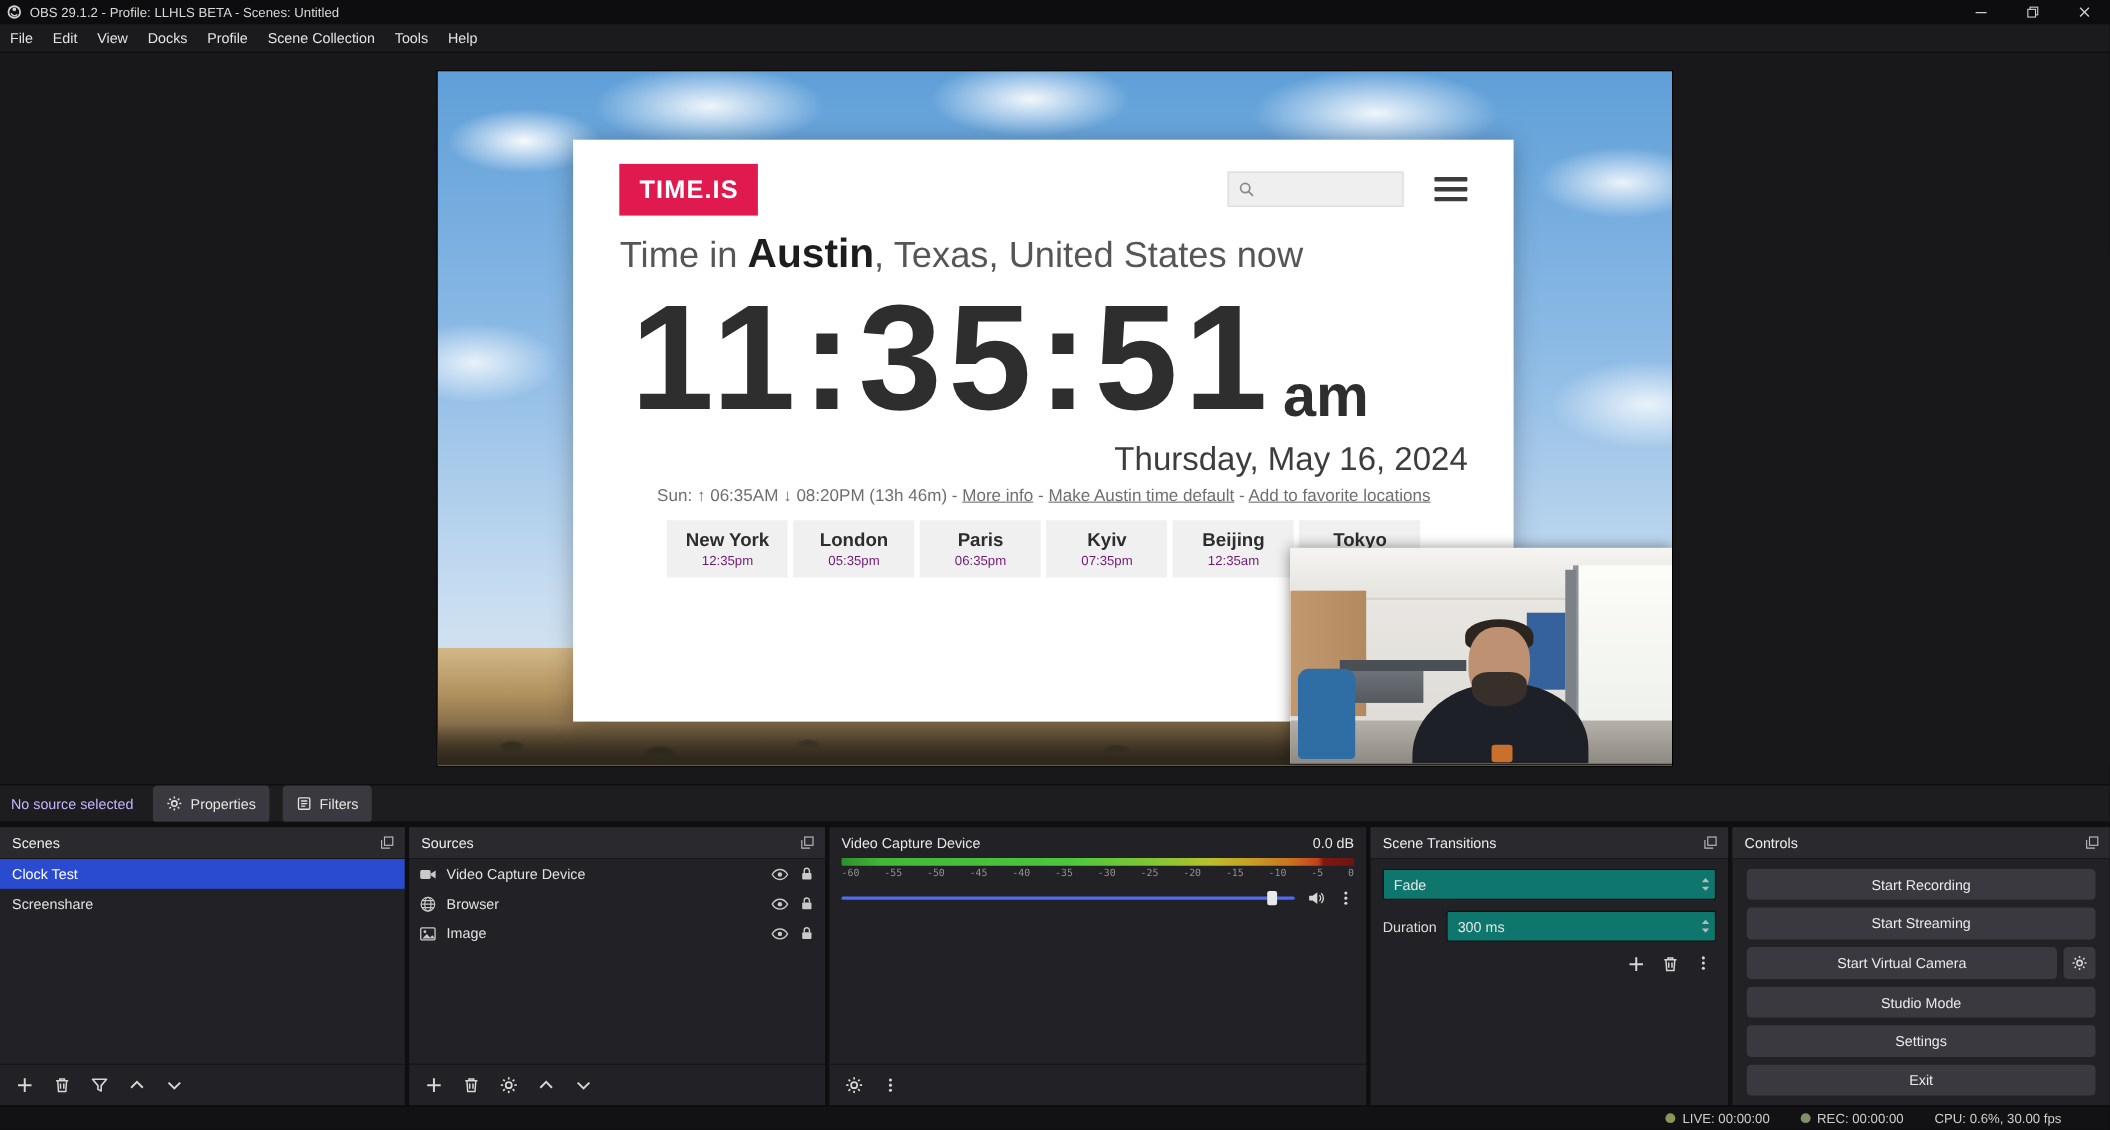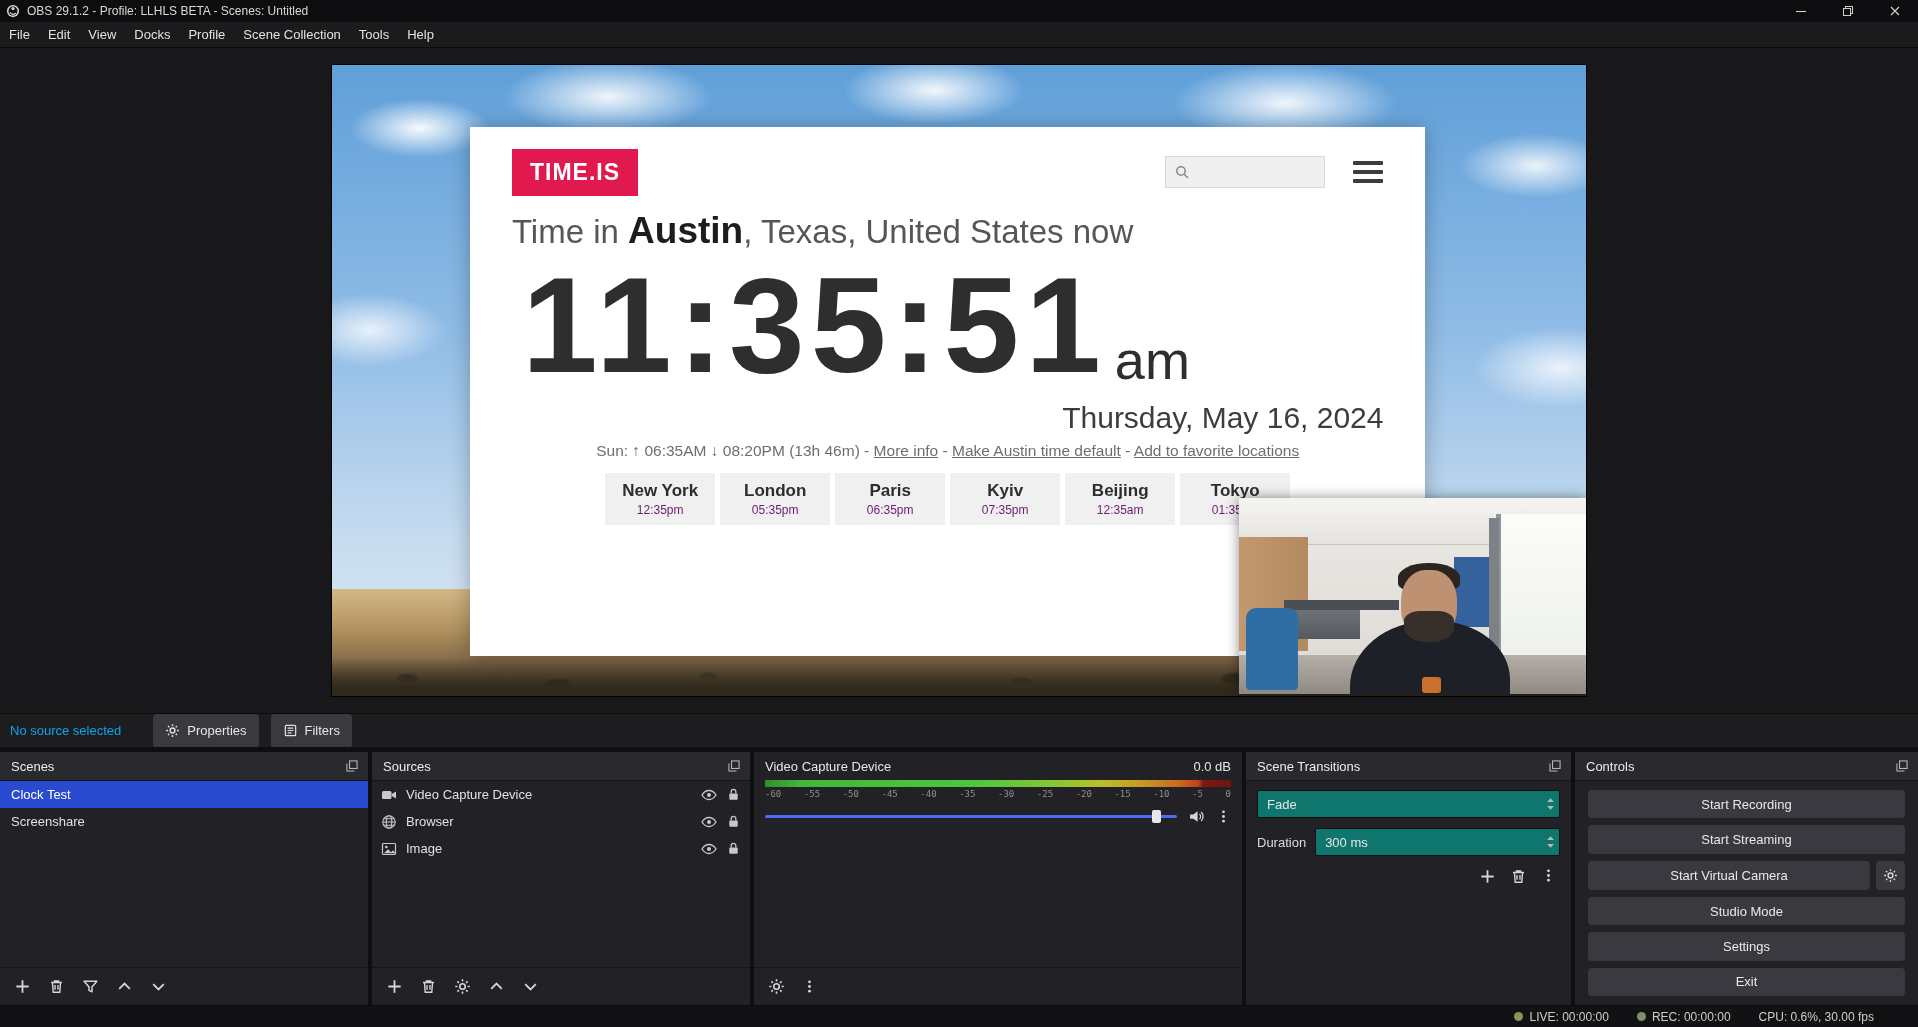--- a/index.html
+++ b/index.html
@@ -14,21 +14,21 @@
   .win-controls{margin-left:auto;display:flex;height:100%}
   .win-btn{width:47px;height:100%;display:flex;align-items:center;justify-content:center;cursor:pointer}
 
   
   .menubar{height:26px;background:#1b1b1e;display:flex;align-items:center;font-size:13px;color:#e2e2e2;
     border-bottom:1px solid #0b0b0c;flex:0 0 auto}
   .menu-item{padding:0 9px;height:100%;display:flex;align-items:center;cursor:pointer}
 
   
   .preview-area{flex:1 1 auto;background:#18181a;display:flex;align-items:center;justify-content:center;overflow:hidden}
-  .canvas{width:1254px;height:631px;position:relative;overflow:hidden;background:#87b7e2;box-shadow:0 0 0 1px #000}
+  .canvas{width:1122px;height:631px;position:relative;overflow:hidden;background:#87b7e2;box-shadow:0 0 0 1px #000}
   .sky{position:absolute;inset:0;background:
     radial-gradient(100px 42px at 7% 10%, rgba(255,255,255,.95), transparent 70%),
     radial-gradient(150px 52px at 22% 5%, rgba(255,255,255,.9), transparent 70%),
     radial-gradient(130px 48px at 48% 4%, rgba(255,255,255,.92), transparent 70%),
     radial-gradient(160px 56px at 76% 6%, rgba(255,255,255,.9), transparent 70%),
     radial-gradient(110px 46px at 96% 16%, rgba(255,255,255,.86), transparent 70%),
     radial-gradient(110px 52px at 3% 42%, rgba(255,255,255,.8), transparent 70%),
     radial-gradient(125px 58px at 98% 48%, rgba(255,255,255,.8), transparent 70%),
     linear-gradient(180deg,#5f9fd8 0%,#8fbce6 42%,#c6dcf0 75%,#e4ecf2 100%)}
   .ground{position:absolute;left:0;right:0;bottom:0;height:17%;
@@ -49,21 +49,21 @@
   .ti-logo{background:#e01a4f;color:#fff;font-weight:bold;font-size:23px;padding:10px 18px;letter-spacing:1px}
   .ti-search{margin-left:auto;display:flex;align-items:center;background:#efefef;border:1px solid #d9d9d9;
     height:32px;width:160px;padding:0 8px;gap:6px}
   .ti-search input{border:none;background:transparent;outline:none;width:100%;font-size:14px;font-family:inherit}
   .ti-burger{width:30px;margin-left:28px;display:flex;flex-direction:column;gap:5px;cursor:pointer}
   .ti-burger span{height:4px;background:#3c3c3c;border-radius:1px}
   .ti-heading{margin-top:14px;font-size:33px;color:#565656}
   .ti-heading b{color:#1d1d1d;font-size:37px}
   .ti-time-row{display:flex;align-items:flex-end;margin-top:2px;padding-left:10px;color:#2e2e2e}
   .ti-time{font-size:136px;line-height:1.05;font-weight:bold;letter-spacing:6px}
-  .ti-ampm{font-size:54px;font-weight:normal;margin-left:8px;line-height:1.35}
+  .ti-ampm{font-size:54px;font-weight:bold;margin-left:8px;line-height:1.35}
   .ti-date{text-align:right;font-size:30px;color:#3d3d3d;margin-top:4px}
   .ti-sun{margin-top:7px;text-align:center;font-size:15.5px;color:#6e6e6e}
   .ti-sun a{color:#6e6e6e;text-decoration:underline;cursor:pointer}
   .ti-cities{display:flex;justify-content:center;gap:5px;margin-top:13px}
   .ti-citybox{background:#f0f0f0;padding:8px 10px;min-width:110px;text-align:center;cursor:pointer}
   .ti-cityname{font-weight:bold;font-size:17px;color:#2d2d2d}
   .ti-citytime{font-size:12px;color:#701a75;margin-top:2px}
 
   
   .webcam{position:absolute;right:0;bottom:2px;width:347px;height:196px;overflow:hidden;
@@ -80,21 +80,21 @@
   .wc-person{position:absolute;left:32%;bottom:0;width:46%;height:62%}
   .wc-torso{position:absolute;bottom:0;left:0;width:100%;height:60%;background:#1d2127;border-radius:50% 46% 0 0/90% 80% 0 0}
   .wc-head{position:absolute;left:32%;bottom:46%;width:35%;height:56%;background:#bd9171;border-radius:44% 44% 42% 42%}
   .wc-head::after{content:'';position:absolute;left:6%;right:6%;bottom:-6%;height:46%;background:#37302a;border-radius:32% 32% 46% 46%}
   .wc-hair{position:absolute;left:30%;bottom:84%;width:39%;height:24%;background:#2b241f;border-radius:50% 50% 30% 30%}
   .wc-orange{position:absolute;left:45%;bottom:1%;width:12%;height:13%;background:#c9702c;border-radius:3px}
 
   
   .src-toolbar{height:34px;background:#1d1d20;display:flex;align-items:center;padding:0 10px;gap:12px;
     border-top:1px solid #0b0b0c;flex:0 0 auto}
-  .src-status{font-size:13px;color:#0ea5e9;margin-right:20px}
+  .src-status{font-size:13px;color:#c4b5fd;margin-right:6px}
   .tb-btn{height:34px;background:#39393f;border-radius:4px;display:flex;align-items:center;gap:7px;
     padding:0 12px;color:#e6e6e6;font-size:13px;cursor:pointer}
 
   
   .docks{height:258px;display:flex;gap:4px;background:#0f0f11;padding-top:5px;flex:0 0 auto}
   .dock{background:#222226;display:flex;flex-direction:column;min-width:0}
   .dock-scenes{width:368px}.dock-sources{width:378px}.dock-audio{width:488px}.dock-transitions{width:325px}.dock-controls{flex:1}
   .dock-header{height:29px;background:#2a2a2e;display:flex;align-items:center;padding:0 9px 0 11px;
     font-size:13px;color:#ececec;border-bottom:1px solid #161618;flex:0 0 auto}
   .popout{margin-left:auto;cursor:pointer;display:flex}

